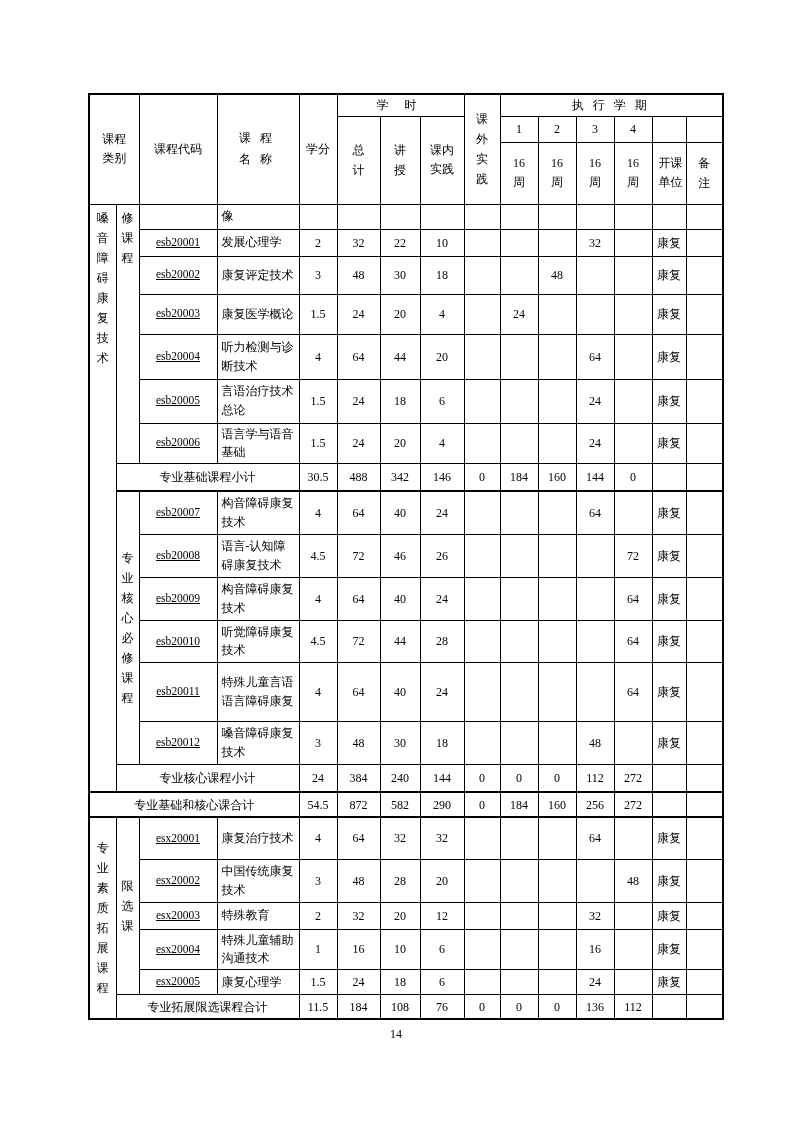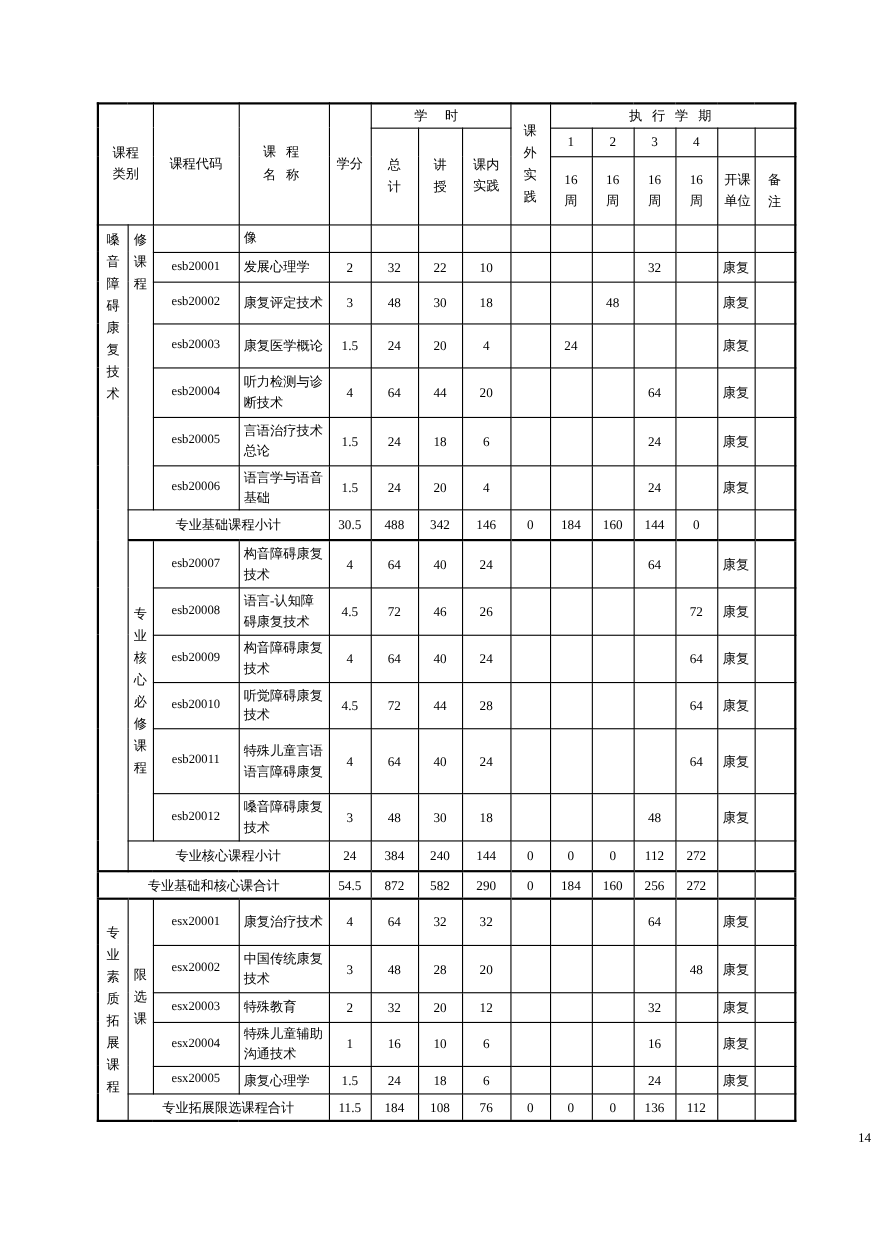--- a/index.html
+++ b/index.html
@@ -20,24 +20,24 @@
   }
   tr.thick > td, tr.thick > th { border-top-width:2px; }
   td.vtop { vertical-align:top; padding-top:3px; }
   .v { margin:0 auto; width:14px; word-break:break-all; line-height:20px;text-align:center; }
   .w2 { margin:0 auto; width:32px; word-break:break-all; line-height:19px; }
   .w2s { margin:0 auto; width:46px; word-break:break-all; line-height:21px; letter-spacing:9px;text-align:right; }
   .weeks { margin:0 auto; width:17px; word-break:break-all; line-height:19px; }
   .sp-wide { letter-spacing:16px; text-indent:8px; }
   .sp-med { letter-spacing:9px; text-indent:5px;margin-left:32px; }
   td.name { text-align:left; padding-left:4px; padding-right:2px; line-height:1.55; }
-  td.code { font-size:11.5px; }
+  td.code { font-size:11.5px;text-decoration:underline; }
   .pageno {
     position:absolute; top:1027px; left:0; width:792px;
-    text-align:right; font-size:12px;
+    text-align:center; font-size:12px;
   }
 </style>
 </head>
 <body>
 
 <div class="page">
 
 <table class="curriculum">
   <colgroup>
     <col style="width:27px">

